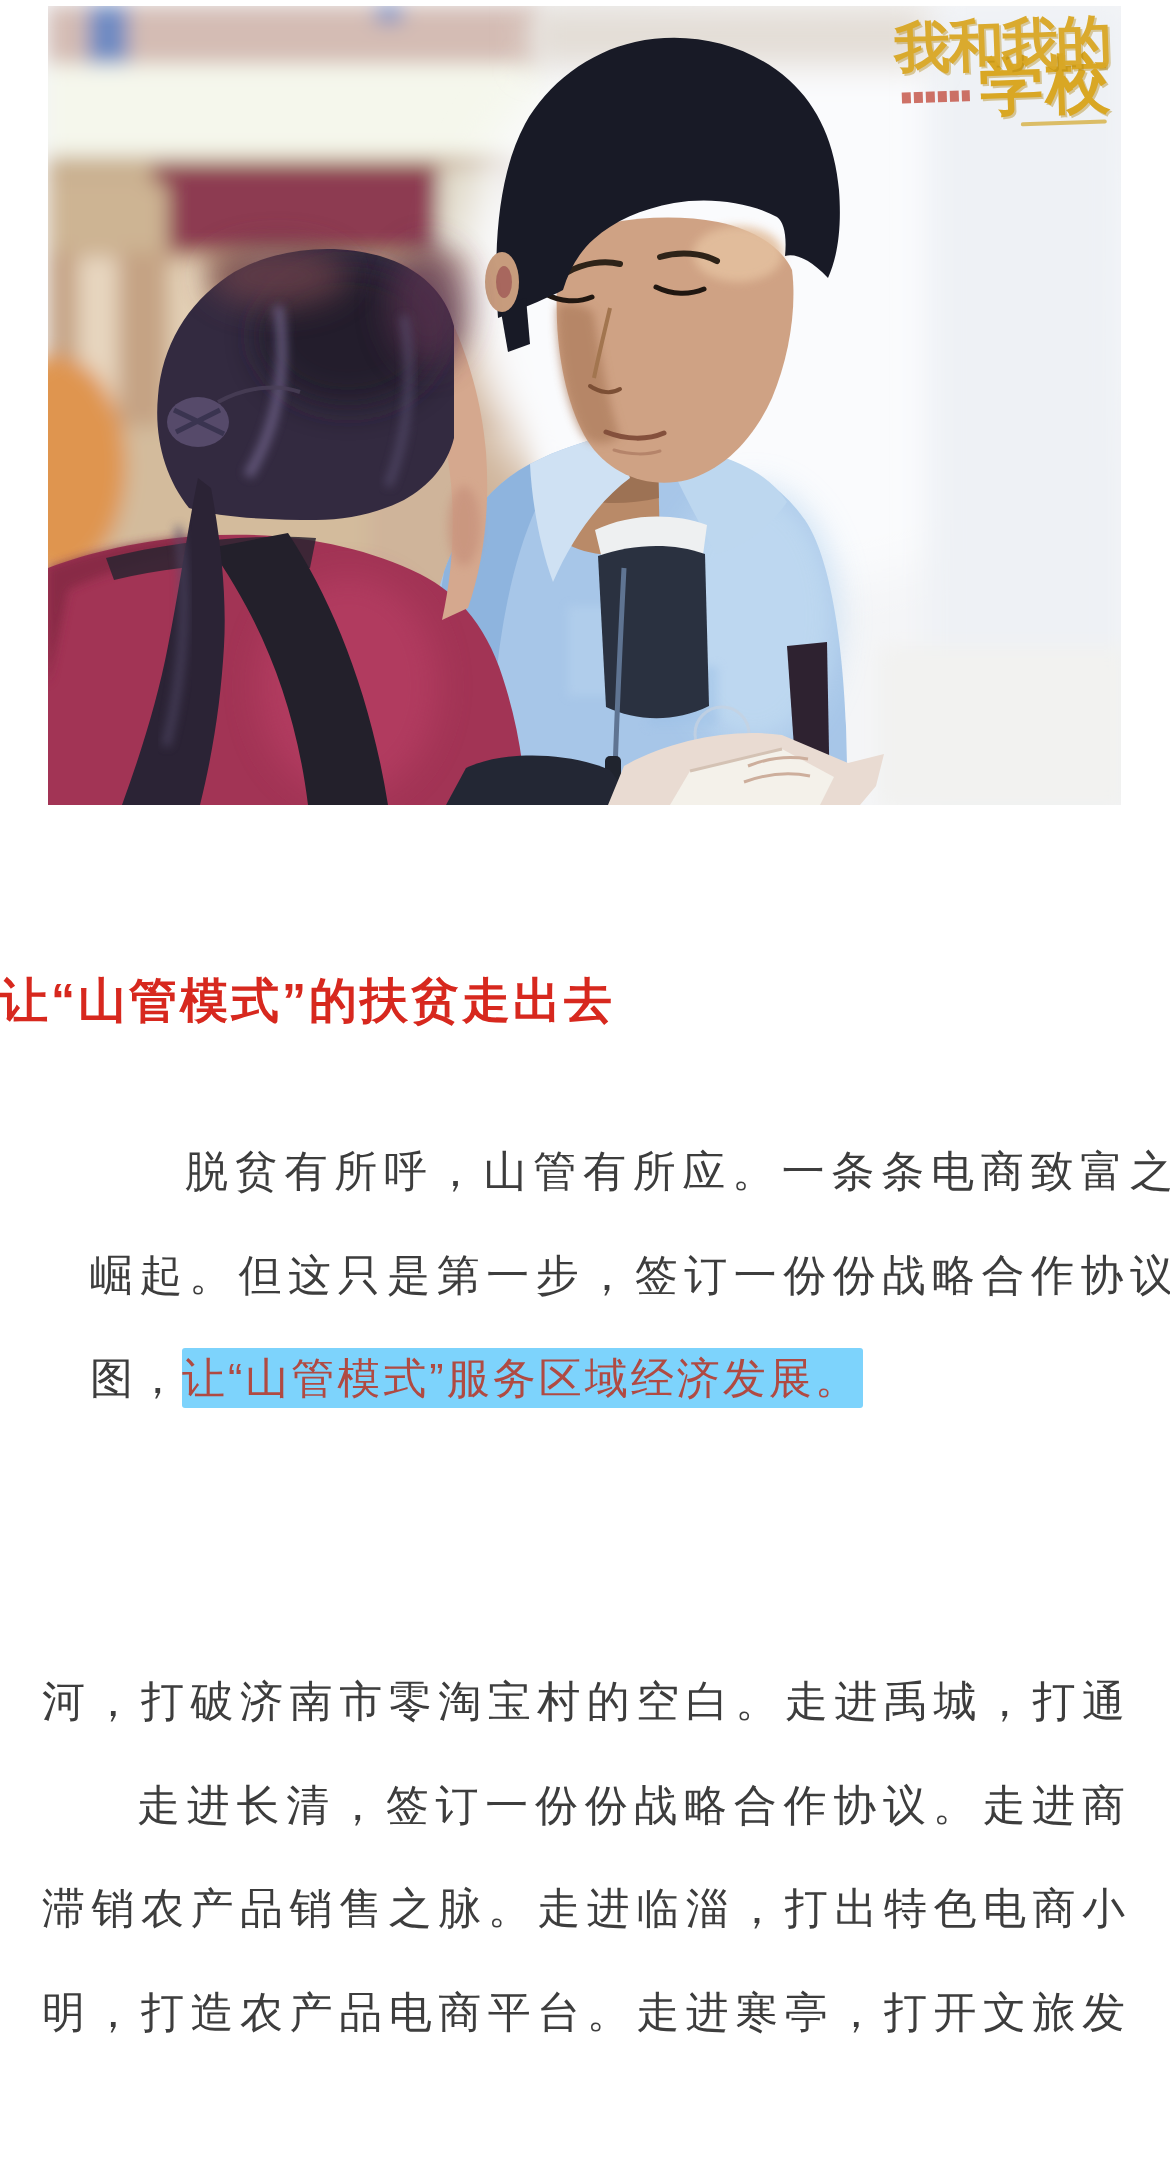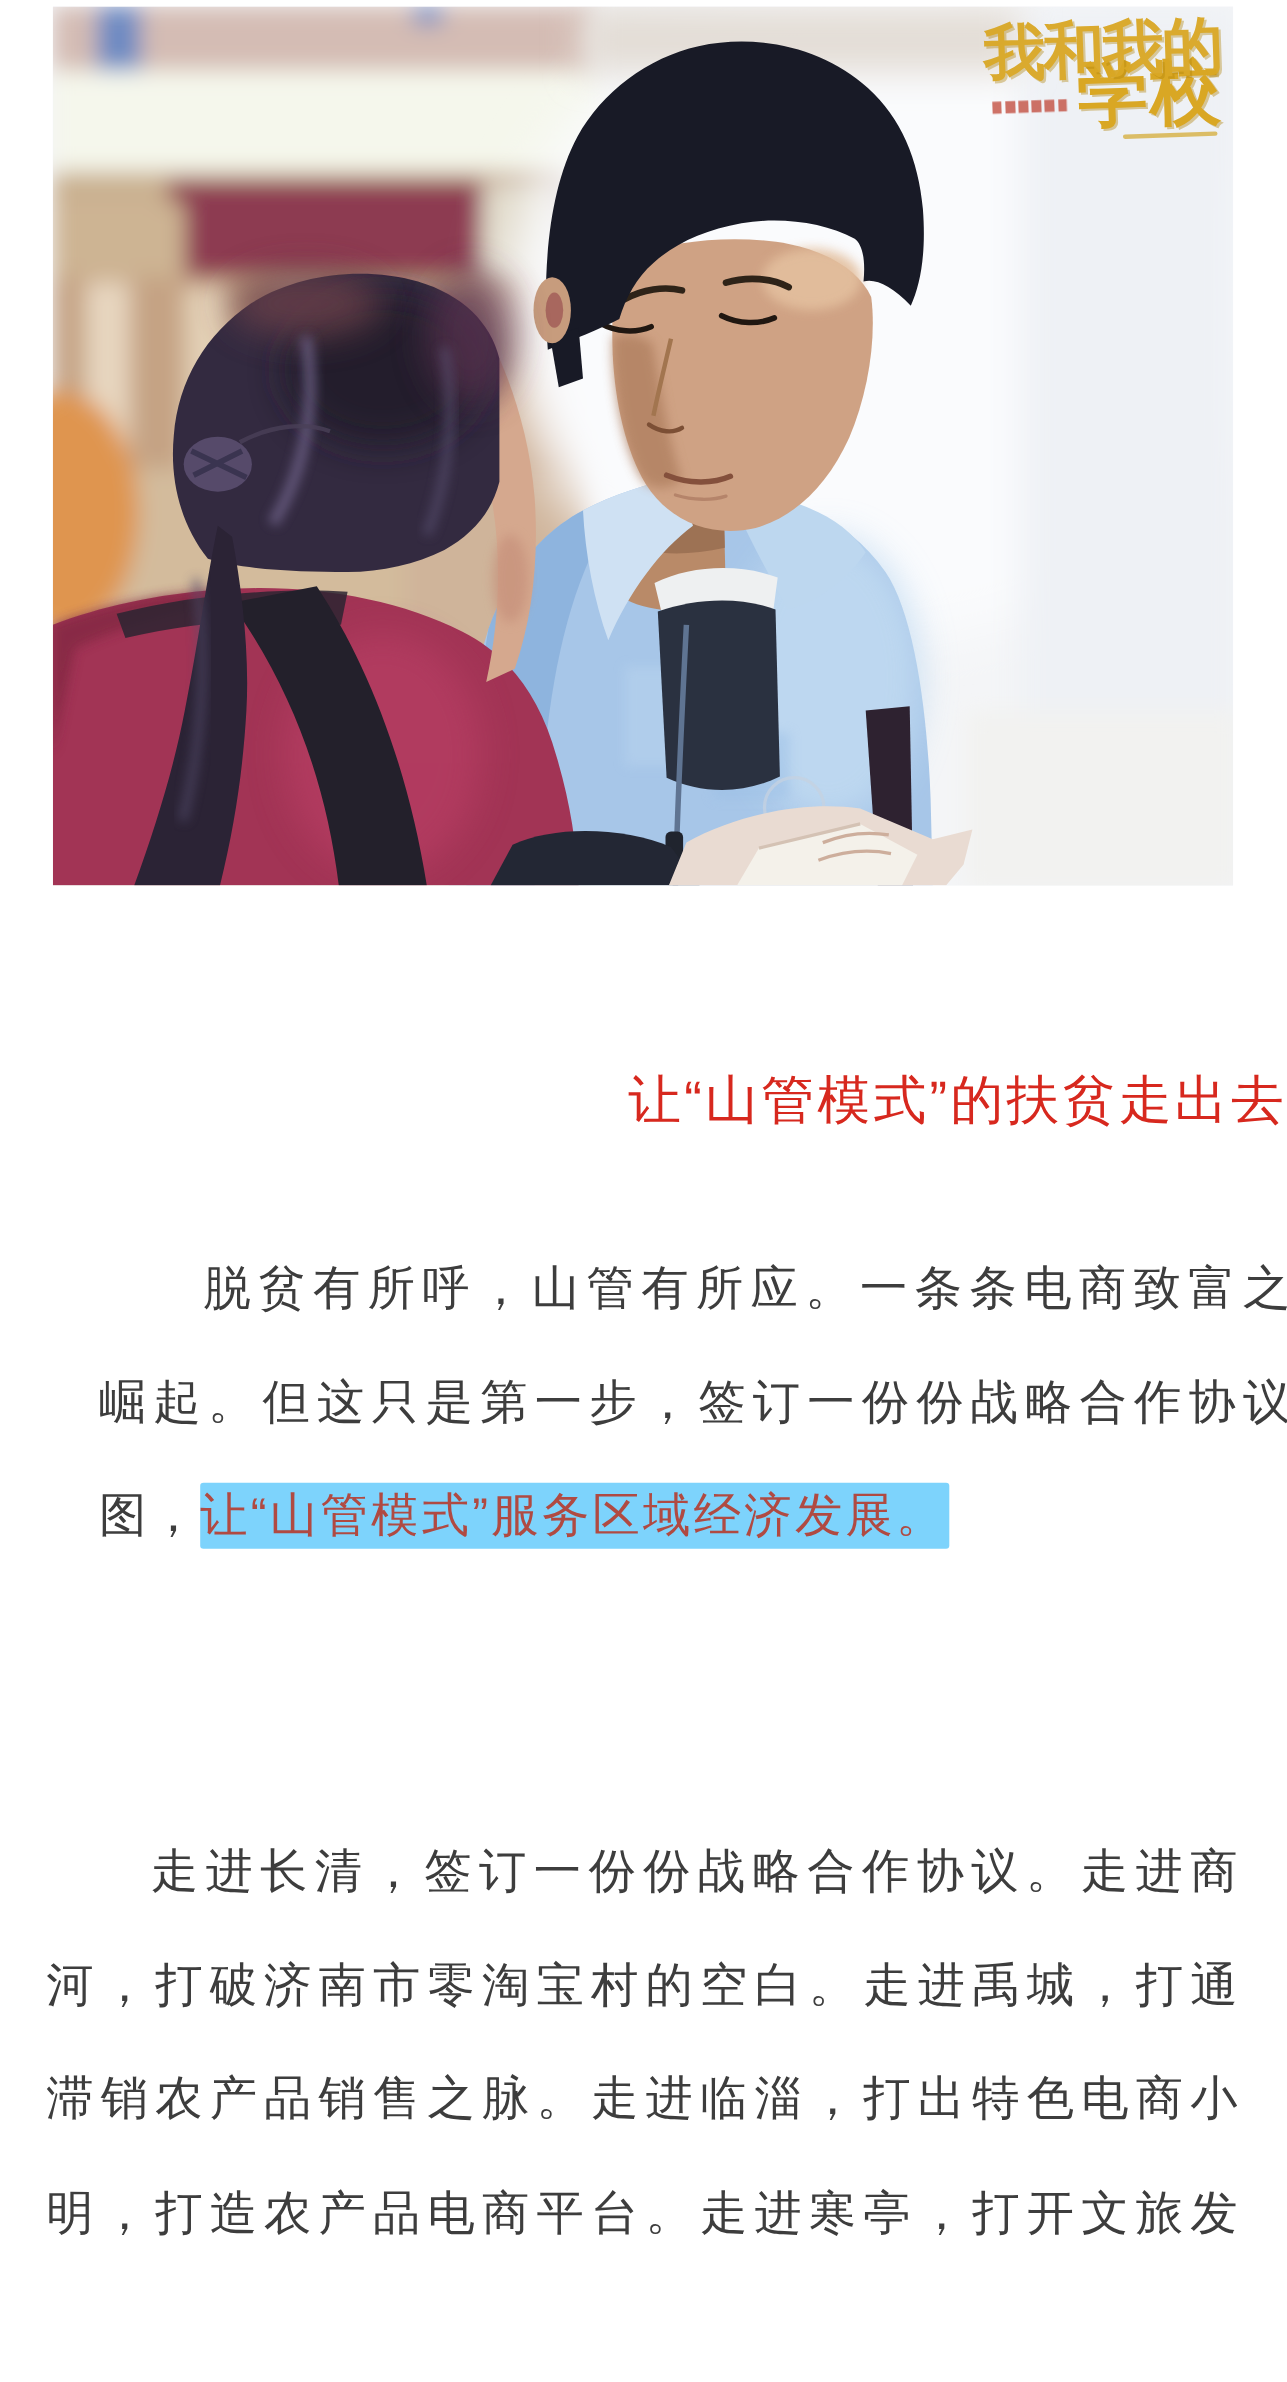--- a/index.html
+++ b/index.html
@@ -18,22 +18,22 @@
             text-shadow:2px 2px 0 rgba(176,129,8,.40);}
   .wm-row2{display:flex;align-items:flex-end;justify-content:flex-end;margin-top:-20px;}
   .wm-red-strip{width:68px;height:11px;margin:0 10px 18px 0;opacity:.75;filter:blur(.4px);
      background:repeating-linear-gradient(90deg,#c04536 0 9px,rgba(192,69,54,0) 9px 12px);}
   .wm-line2{font-size:64px;line-height:64px;letter-spacing:2px;
             text-shadow:2px 2px 0 rgba(176,129,8,.40);}
   .wm-gold-bar{height:4px;width:86px;margin:5px 6px 0 auto;background:#d3a62a;
                opacity:.7;border-radius:2px;}
 
   
-  .headline{position:absolute;left:0;top:942px;width:1170px;text-align:right;
-            font-size:48px;line-height:54px;font-weight:400;letter-spacing:3px;
+  .headline{position:absolute;left:0;top:942px;width:1170px;text-align:left;
+            font-size:48px;line-height:54px;font-weight:700;letter-spacing:3px;
             color:#d7281e;}
 
   
   .para{position:absolute;left:42px;width:1086px;}
   .p1{top:1120px;margin-left:48px;}
   .p2{top:1650px;}
   .line{height:103.5px;line-height:103.5px;font-size:43px;color:#3d3d3d;
         letter-spacing:3px;font-weight:400;
         text-align:justify;text-align-last:justify;text-justify:inter-character;}
   .line.indent{text-indent:95px;}
@@ -178,19 +178,19 @@
 
   <div class="para p1">
     <div class="line indent">脱贫有所呼，山管有所应。一条条电商致富之</div>
     <div class="line">崛起。但这只是第一步，签订一份份战略合作协议</div>
     <div class="line final">
       <span>图，</span><span class="red-link">让“山管模式”服务区域经济发展。</span>
     </div>
   </div>
 
   <div class="para p2">
+    <div class="line">河，打破济南市零淘宝村的空白。走进禹城，打通</div>
     <div class="line indent">走进长清，签订一份份战略合作协议。走进商</div>
-    <div class="line">河，打破济南市零淘宝村的空白。走进禹城，打通</div>
     <div class="line">滞销农产品销售之脉。走进临淄，打出特色电商小</div>
     <div class="line">明，打造农产品电商平台。走进寒亭，打开文旅发</div>
   </div>
 
 </div>
 
 </body></html>

